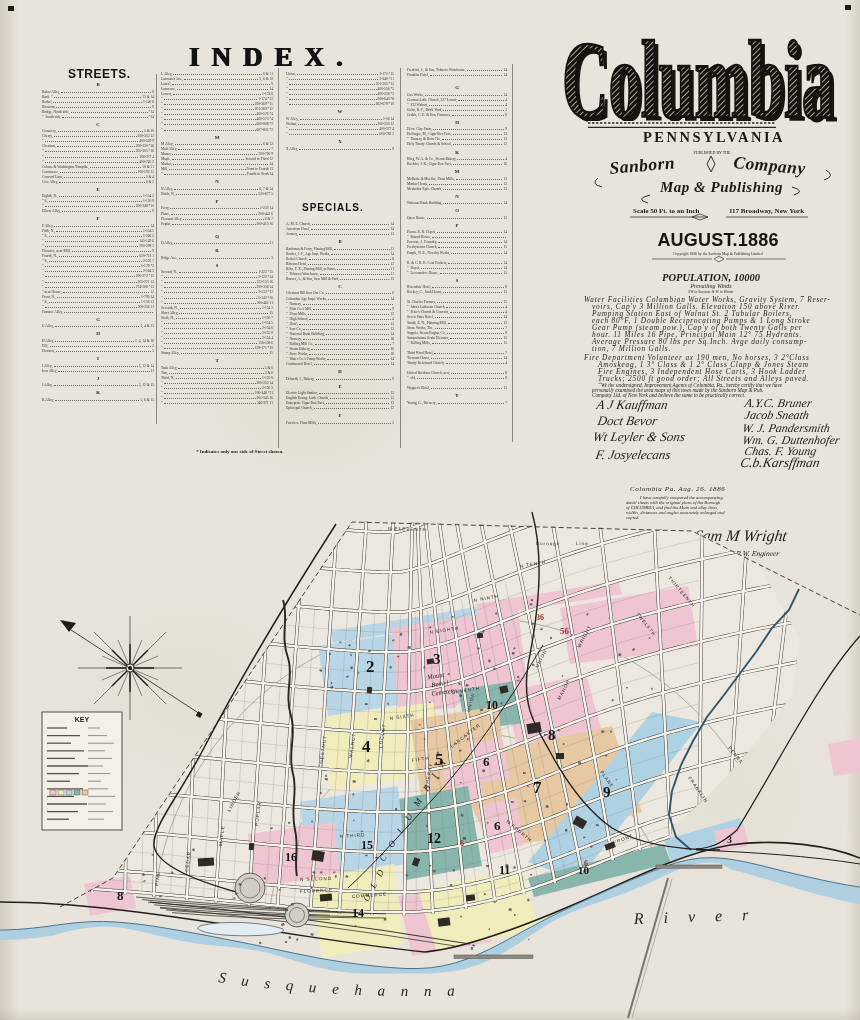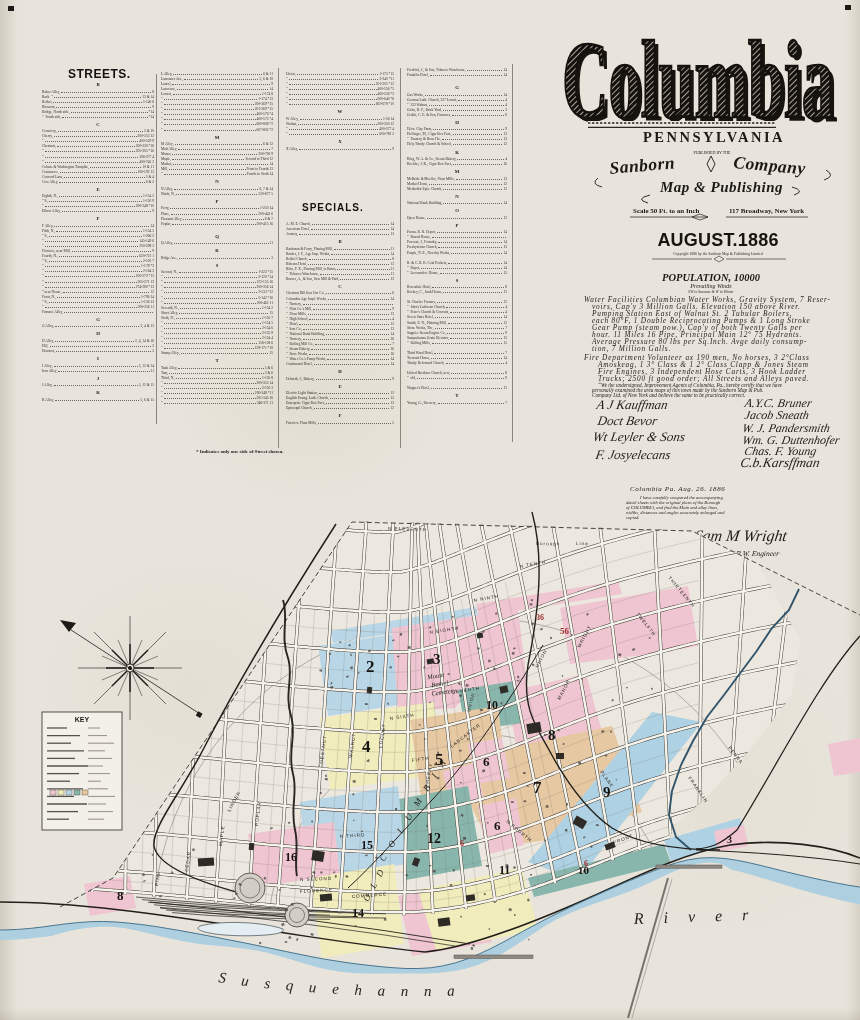--- a/index.html
+++ b/index.html
@@ -18,20 +18,21 @@
 <div id="page">
 
 <div style="position:absolute;left:0;top:0;width:18px;height:1020px;background:linear-gradient(90deg,rgba(150,140,122,.28),rgba(150,140,122,0));"></div>
 <div style="position:absolute;right:0;top:0;width:14px;height:1020px;background:linear-gradient(-90deg,rgba(150,140,122,.22),rgba(150,140,122,0));"></div>
 <div style="position:absolute;left:0;bottom:0;width:860px;height:12px;background:linear-gradient(0deg,rgba(150,140,122,.2),rgba(150,140,122,0));"></div>
 
 <div class="stain" style="left:180px;top:300px;width:260px;height:200px;background:radial-gradient(closest-side,rgba(190,180,160,.15),rgba(190,180,160,0));"></div>
 <div class="stain" style="left:40px;top:560px;width:300px;height:260px;background:radial-gradient(closest-side,rgba(200,190,170,.13),rgba(200,190,170,0));"></div>
 <div class="stain" style="left:560px;top:640px;width:320px;height:300px;background:radial-gradient(closest-side,rgba(210,200,182,.14),rgba(210,200,182,0));"></div>
 
+<div style="position:absolute;left:182px;top:42px;width:180px;text-align:center;font-weight:bold;font-size:27px;letter-spacing:12px;text-shadow:0.7px 0 #141210,-0.7px 0 #141210;color:#141210;font-family:'Liberation Serif',serif;">INDEX.</div>
 
 <div style="position:absolute;left:68px;top:67px;font-weight:bold;font-size:12px;letter-spacing:0.5px;color:#141210;font-family:'Liberation Sans',sans-serif;">STREETS.</div>
 
 <div style="position:absolute;left:302px;top:202px;font-weight:bold;font-size:10px;letter-spacing:1px;color:#141210;font-family:'Liberation Sans',sans-serif;">SPECIALS.</div>
 
 <div class="vr" style="left:156px;top:74px;height:350px;"></div>
 <div class="vr" style="left:278px;top:68px;height:380px;"></div>
 <div class="vr" style="left:400px;top:68px;height:380px;"></div>
 <div class="vr" style="left:512px;top:64px;height:378px;"></div>
 

